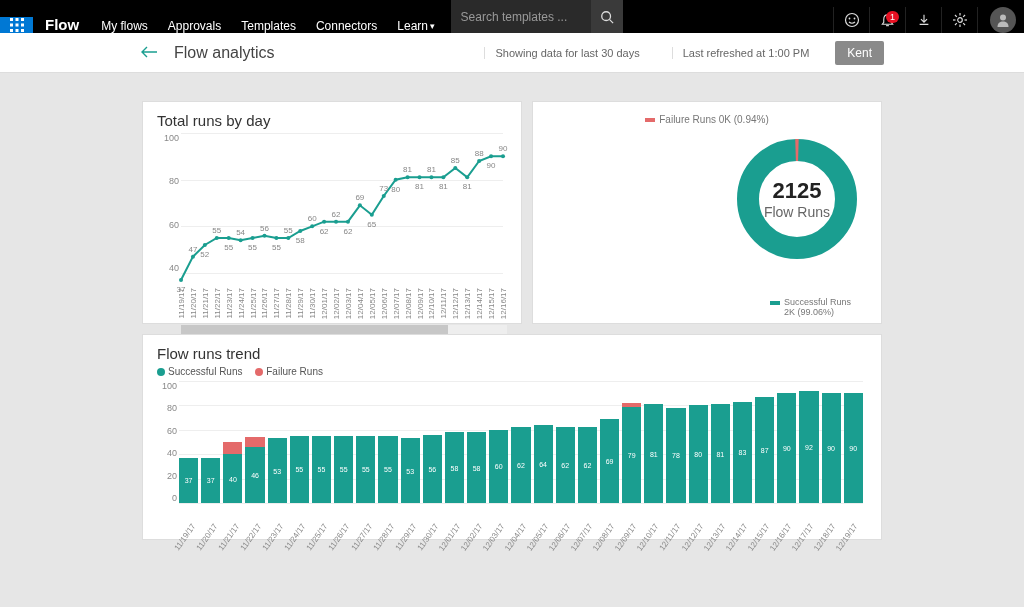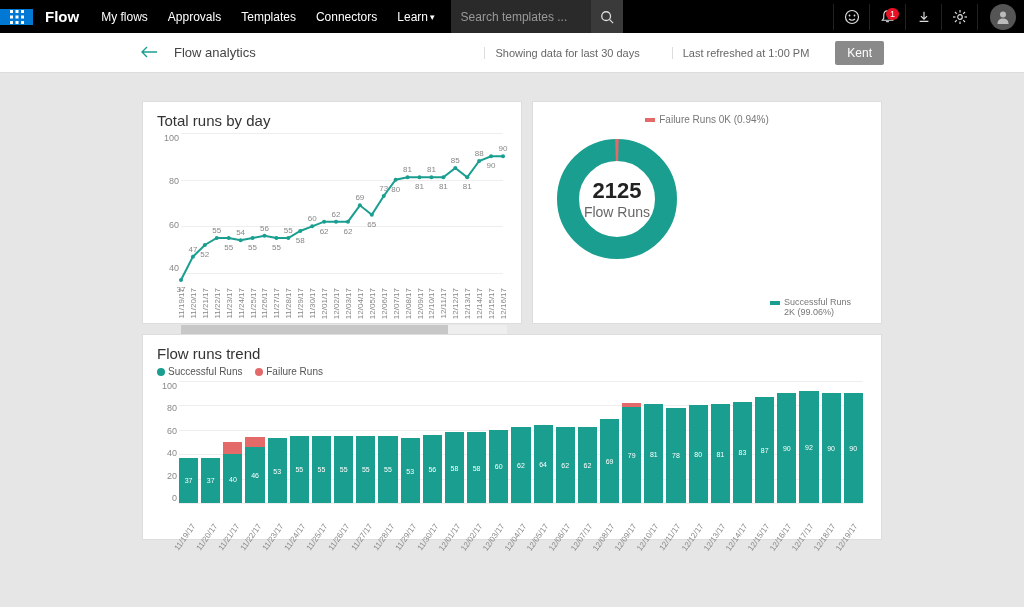--- a/index.html
+++ b/index.html
@@ -1,39 +1,39 @@
 <!DOCTYPE html>
 <html><head>
 <meta charset="utf-8">
 <style>
   * { box-sizing: border-box; margin: 0; padding: 0; }
   body { font-family: "Segoe UI", Arial, sans-serif; background: #e6e6e6; font-size: 13px; color: #333; width:1024px; }
 
   
-  .topbar { height: 33px; background: #000; display: flex; align-items: center; color: #fff; }
+  .topbar { height: 33px; background: #000; display: flex; align-items: flex-end; color: #fff; }
   .waffle { width: 33px; background: #0078d4; display:flex; align-items:center; justify-content:center; }
   .brand { font-weight:700; font-size:15px; padding: 0 12px; display:flex; align-items:center;}
   .topnav { display:flex; align-items:center; }
   .topnav-item { padding: 0 10px; display:flex; align-items:center; height:100%; font-size:12px; color:#fff; cursor:pointer; }
   .search-wrap { display:flex; margin-left:6px; height:100%; }
   .search { width:140px; background:#2a2a2a; border:none; padding:0 10px; color:#ccc; font-size:12px; outline:none; }
   .search::placeholder{color:#999;}
   .search-btn { width:32px; background:#3a3a3a; display:flex; align-items:center; justify-content:center; }
   .spacer { flex:1; }
   .righticons { display:flex; align-items:stretch; }
   .ricon { width:36px; border-left:1px solid #222; display:flex; align-items:center; justify-content:center; position:relative; cursor:pointer;}
   .badge { position:absolute; top:4px; right:6px; background:#e81123; color:#fff; font-size:9px; border-radius:8px; padding:0 4px; line-height:12px;}
   .account { padding:0 8px 0 12px; display:flex; align-items:center; gap:8px; border-left:1px solid #222;}
   .acct-text { text-align:right; font-size:11px; line-height:13px;}
   .avatar { width:26px; height:26px; border-radius:50%; background:#555; display:flex; align-items:center; justify-content:center;}
 
   
   .subhdr { height:40px; background:#fff; border-bottom:1px solid #ddd; padding:0 140px; display:flex; align-items:center; gap:16px;}
   .back { color:#1a9e90; cursor:pointer; font-size:16px; }
-  .subtitle { color:#444; font-size:13px; }
+  .subtitle { color:#444; font-size:16px; }
   .subhdr .spacer{flex:1;}
   .meta { color:#666; font-size:11px; padding:0 10px; border-left:1px solid #ddd; margin-left:6px;}
   .meta:first-of-type{border-left:none;}
   .usage-btn { background:#8a8a8a; color:#fff; padding:5px 12px; font-size:12px; border-radius:2px; cursor:pointer;}
 
   
   .page { width:740px; margin:28px auto 40px; display:flex; flex-direction:column; gap:10px; }
   .row { display:flex; gap:10px; }
   .card { background:#fff; border:1px solid #ddd; padding:10px 14px 8px; }
   .card-title { font-size:15px; color:#333; font-weight:400; margin-bottom:4px;}
@@ -50,21 +50,21 @@
   .plot svg { width:100%; height:100%; overflow:visible;}
   .pt-label { font-size:8px; fill:#888; text-anchor:middle;}
   .xaxis { position:absolute; left:24px; right:4px; bottom:-4px; height:24px;}
   .xtick { position:absolute; bottom:0; transform-origin: left top; transform: rotate(-90deg) translate(-100%, -50%); font-size:8px; color:#888; white-space:nowrap;}
   .scrollbar { height:10px; margin:32px 0 0 24px; background:#eee; border-radius:0;}
   .scrollbar .thumb{ height:100%; width:82%; background:#c7c7c7;}
 
   
   .donut-legend-top { text-align:center; font-size:10px; color:#777; margin-top:2px;}
   .donut-legend-top .sw { display:inline-block; width:10px; height:4px; background:#e46a6a; margin-right:4px; vertical-align:middle;}
-  .donut-area { display:flex; justify-content:flex-start; margin-top:4px;}
+  .donut-area { display:flex; justify-content:flex-end; margin-top:4px;}
   .donut { position:relative; width:140px; height:140px;}
   .donut-center { position:absolute; inset:0; display:flex; flex-direction:column; align-items:center; justify-content:center;}
   .donut-center .n { font-size:22px; font-weight:600; color:#222;}
   .donut-center .t { font-size:14px; color:#666;}
   .donut-legend-bot { position:absolute; bottom:6px; right:30px; font-size:9px; color:#777; text-align:left;}
   .donut-legend-bot .sw { display:inline-block; width:10px; height:4px; background:#1a9e90; margin-right:4px; vertical-align:middle;}
 
   
   .legend { font-size:10px; color:#555; margin:2px 0 4px;}
   .legend .sw { display:inline-block; width:8px; height:8px; border-radius:50%; margin:0 3px 0 10px; vertical-align:middle;}

